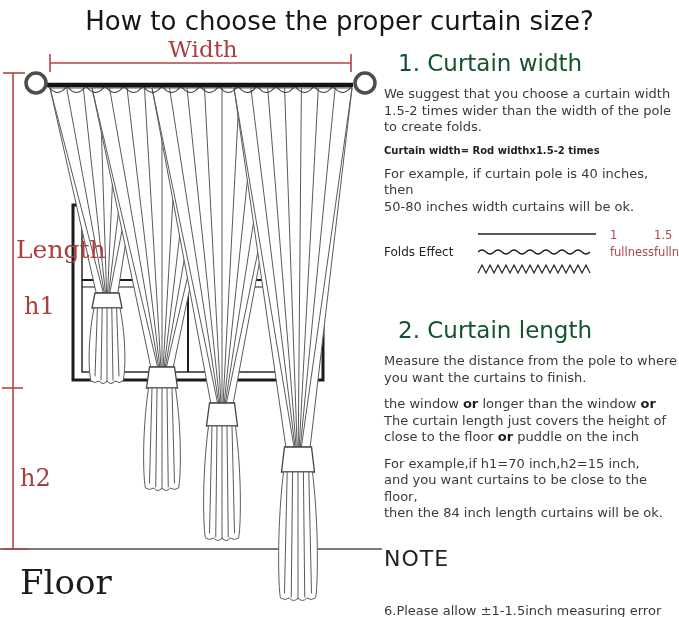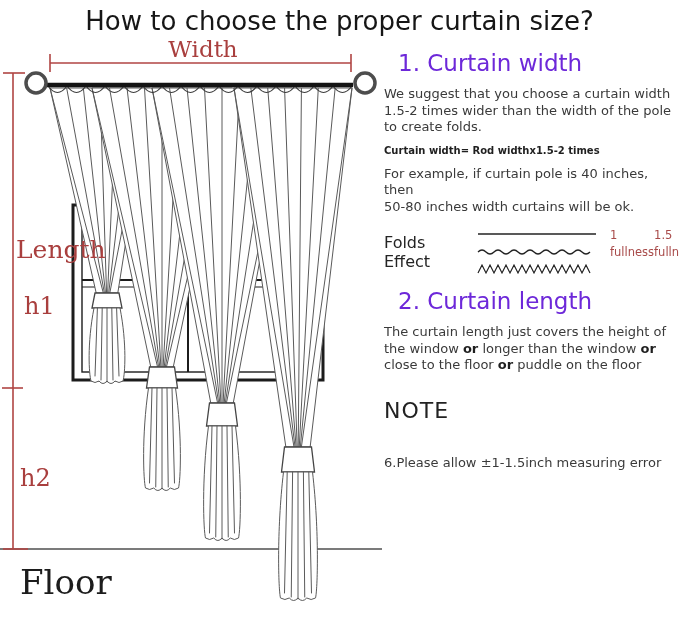--- a/index.html
+++ b/index.html
@@ -5,32 +5,32 @@
   html,body{margin:0;padding:0;}
   body{width:679px;height:617px;position:relative;background:#ffffff;
        font-family:"DejaVu Sans","Liberation Sans",sans-serif;overflow:hidden;}
   .page{position:absolute;inset:0;background:#fff;}
   .title{position:absolute;top:6px;left:0;width:679px;text-align:center;
          font-size:26px;color:#161616;letter-spacing:0;}
   #curtain-svg{position:absolute;left:0;top:0;}
   .ann-serif{font-family:"DejaVu Serif","Liberation Serif",serif;fill:#a93f3e;}
   .floor-serif{font-family:"DejaVu Serif","Liberation Serif",serif;fill:#1c1c1c;}
   .right-col{position:absolute;left:384px;top:50px;width:294px;color:#3a3a3a;}
-  .h-big{font-size:23px;color:#6d28d9;margin:0 0 0 14px;font-weight:400;}
+  .h-big{font-size:23px;color:#14532d;margin:0 0 0 14px;font-weight:400;}
   .para{font-size:13px;line-height:16.5px;margin:10px 0 0 0;white-space:pre-line;}
   .formula{font-size:10px;font-weight:700;color:#1f1f1f;margin:9px 0 0 0;}
   .pline{font-size:13px;line-height:16.5px;}
   .pline b{color:#1f1f1f;}
   .folds{display:flex;align-items:center;margin:10px 0 0 0;}
-  .folds-label{font-size:16px;color:#242424;width:88px;flex:0 0 88px;}
+  .folds-label{font-size:12px;color:#242424;width:88px;flex:0 0 88px;}
   .fold-lines{flex:0 0 132px;}
   .fold-tags{display:flex;flex-direction:row;justify-content:space-between;
              height:50px;margin-left:6px;}
   .fold-tag{font-size:11.5px;color:#a84a49;line-height:17px;}
-  .h2-block{margin-top:9px;}
+  .h2-block{margin-top:38px;}
   .note-head{font-size:22px;color:#222;margin:24px 0 16px 0;font-weight:400;letter-spacing:1px;}
   .notes{font-size:13px;line-height:16px;margin-top:8px;white-space:pre-line;}
 </style>
 </head>
 <body>
 
 <div class="page">
 
   <div class="title">How to choose the proper curtain size?</div>
 
@@ -156,27 +156,32 @@
         <path d="M6,48 l4,-8 l4,8 l4,-8 l4,8 l4,-8 l4,8 l4,-8 l4,8 l4,-8 l4,8 l4,-8 l4,8 l4,-8 l4,8 l4,-8 l4,8 l4,-8 l4,8 l4,-8 l4,8 l4,-8 l4,8 l4,-8 l4,8 l4,-8 l4,8 l4,-8 l4,8" fill="none" stroke="#222" stroke-width="1.2"></path>
       </svg>
       <div class="fold-tags">
         <div class="fold-tag">1 fullness</div>
         <div class="fold-tag">1.5 fullness</div>
         <div class="fold-tag">2 fullness</div>
       </div>
     </div>
 
     <div class="h-big h2-block">2. Curtain length</div>
+    <div class="para">Measure the distance from the pole to where
+you want the curtains to finish.</div>
 
     <div class="para" style="white-space:normal;">
+      <div class="pline"><span>the window </span><b>or</b><span> longer than the window </span><b>or</b></div>
       <div class="pline">The curtain length just covers the height of</div>
-      <div class="pline"><span>the window </span><b>or</b><span> longer than the window </span><b>or</b></div>
-      <div class="pline"><span>close to the floor </span><b>or</b><span> puddle on the floor</span></div>
+      <div class="pline"><span>close to the floor </span><b>or</b><span> puddle on the inch</span></div>
     </div>
 
+    <div class="para">For example,if h1=70 inch,h2=15 inch,
+and you want curtains to be close to the floor,
+then the 84 inch length curtains will be ok.</div>
 
     <div class="note-head">NOTE</div>
     <div class="notes">
       <div>6.Please allow ±1-1.5inch measuring error</div>
       
       
     </div>
 
   </div>
 </div>

